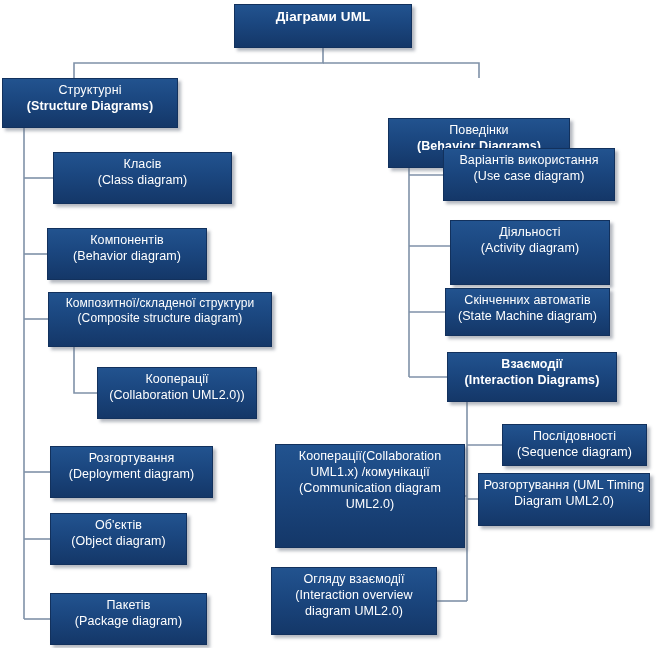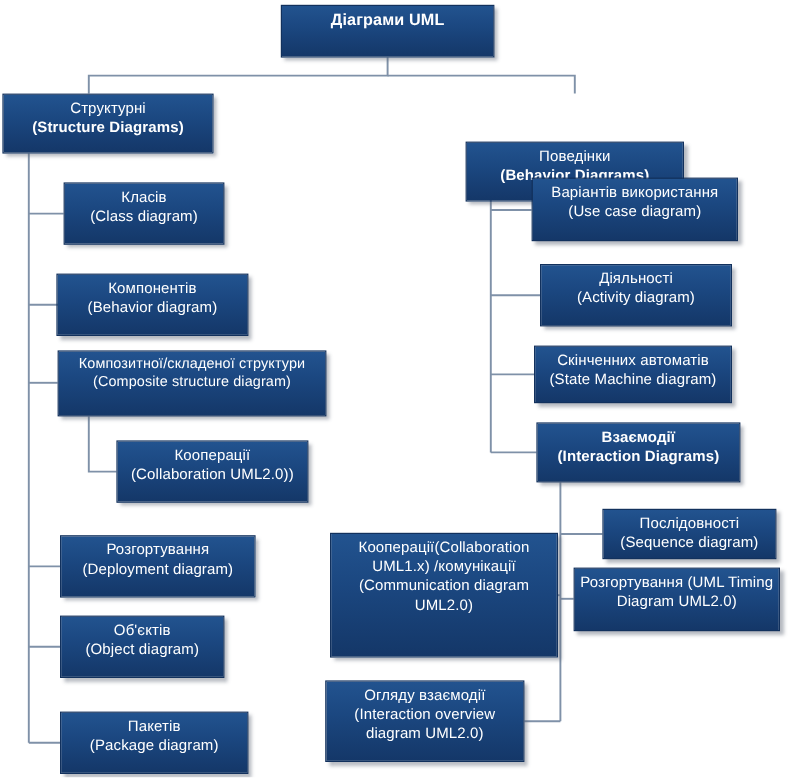--- a/index.html
+++ b/index.html
@@ -95,21 +95,21 @@
   <div class="node" style="left:2px;top:78px;width:176px;height:50px;">
     <span class="ln">Структурні</span>
     <span class="ln b">(Structure Diagrams)</span>
   </div>
 
   <div class="node" style="left:388px;top:78px;width:182px;height:50px;margin-top:40px;">
     <span class="ln">Поведінки</span>
     <span class="ln b">(Behavior Diagrams)</span>
   </div>
 
-  <div class="node" style="left:53px;top:152px;width:134px;height:52px;">
+  <div class="node" style="left:53px;top:152px;width:179px;height:52px;">
     <span class="ln">Класів</span>
     <span class="ln">(Class diagram)</span>
   </div>
 
   <div class="node" style="left:47px;top:228px;width:160px;height:52px;">
     <span class="ln">Компонентів</span>
     <span class="ln">(Behavior diagram)</span>
   </div>
 
   <div class="node" style="left:48px;top:292px;width:224px;height:55px;font-size:12px;">
@@ -135,21 +135,21 @@
   <div class="node" style="left:50px;top:593px;width:157px;height:52px;">
     <span class="ln">Пакетів</span>
     <span class="ln">(Package diagram)</span>
   </div>
 
   <div class="node" style="left:443px;top:148px;width:172px;height:53px;">
     <span class="ln">Варіантів використання</span>
     <span class="ln">(Use case diagram)</span>
   </div>
 
-  <div class="node" style="left:450px;top:220px;width:160px;height:52px;">
+  <div class="node" style="left:450px;top:220px;width:160px;height:65px;">
     <span class="ln">Діяльності</span>
     <span class="ln">(Activity diagram)</span>
   </div>
 
   <div class="node" style="left:445px;top:288px;width:165px;height:48px;">
     <span class="ln">Скінченних автоматів</span>
     <span class="ln">(State Machine diagram)</span>
   </div>
 
   <div class="node" style="left:447px;top:352px;width:170px;height:50px;">

